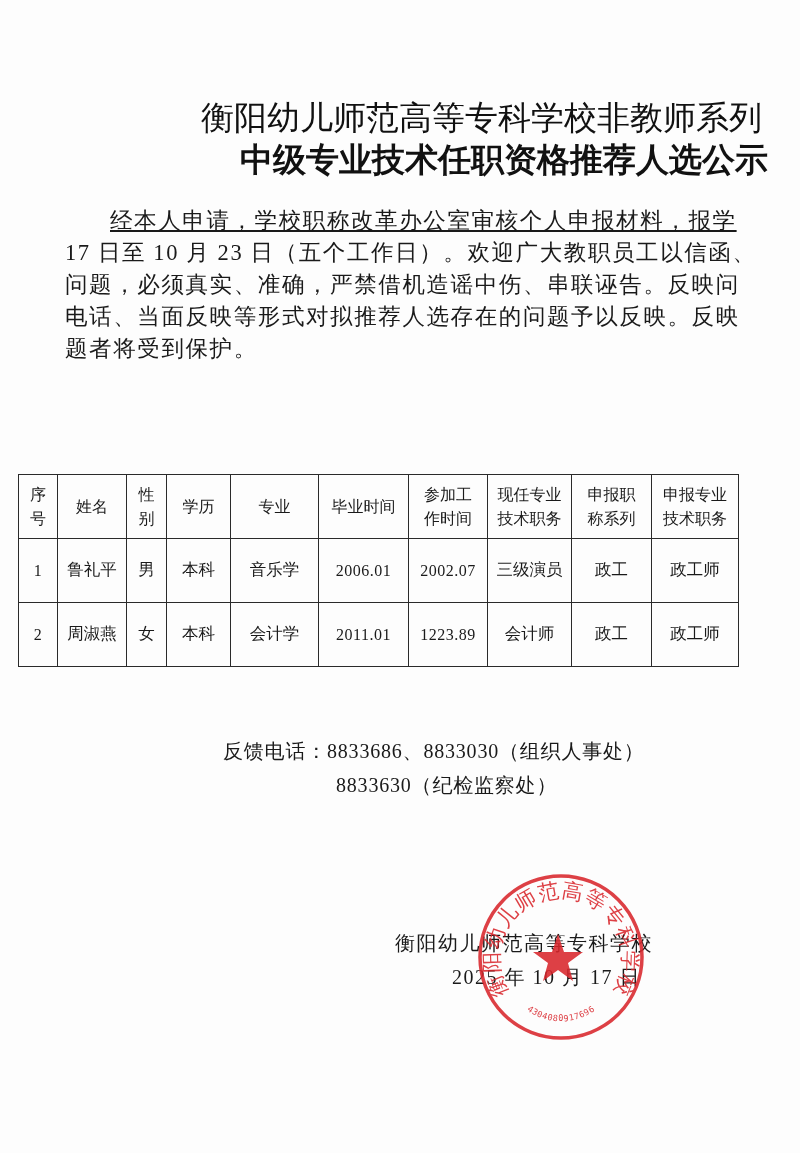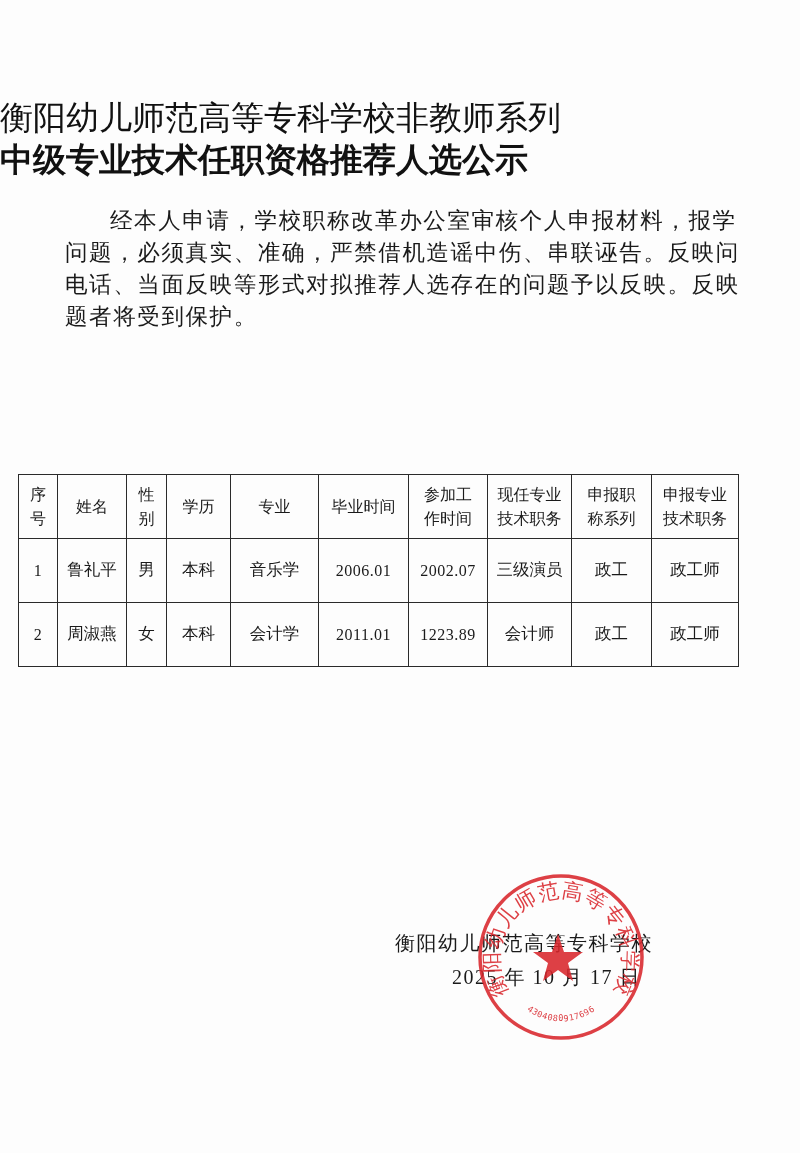--- a/index.html
+++ b/index.html
@@ -9,21 +9,21 @@
     background: #fdfdfd;
     position: relative;
     overflow: hidden;
     color: #1a1a1a;
   }
   .page { position: absolute; left: 0; top: 0; width: 800px; height: 1153px; }
 
   .title {
     position: absolute;
     left: 0; width: 762px;
-    text-align: left;
+    text-align: right;
     font-family: "DejaVu Sans", "Liberation Sans", sans-serif;
     font-size: 33px;
     line-height: 42px;
     letter-spacing: 0px;
     color: #111;
   }
   .title.l1 { top: 97px; }
   .title.l2 { top: 139px; left: 0; width: 768px; font-weight: bold; }
 
   .body-para {
@@ -31,21 +31,21 @@
     left: 65px;
     top: 205px;
     width: 660px;
     font-family: "Liberation Serif", "DejaVu Serif", serif;
     font-size: 22.5px;
     line-height: 32px;
     letter-spacing: 1.6px;
     color: #1a1a1a;
   }
   .body-para .line { display: block; white-space: nowrap; }
-  .body-para .line.first { padding-left: 45px; }
+  .body-para .line.first { padding-left: 45px; text-decoration: underline; }
 
   table.roster {
     position: absolute;
     left: 18px;
     top: 474px;
     border-collapse: collapse;
     font-family: "Liberation Serif", "DejaVu Serif", serif;
     font-size: 17px;
     color: #1a1a1a;
   }
@@ -102,20 +102,21 @@
 </head>
 <body>
 
 <div class="page">
 
   <div class="title l1">衡阳幼儿师范高等专科学校非教师系列</div>
   <div class="title l2">中级专业技术任职资格推荐人选公示</div>
 
   <div class="body-para">
     <span class="line first">经本人申请，学校职称改革办公室审核个人申报材料，报学</span>
+    <span class="line">17 日至 10 月 23 日（五个工作日）。欢迎广大教职员工以信函、</span>
     <span class="line">问题，必须真实、准确，严禁借机造谣中伤、串联诬告。反映问</span>
     <span class="line">电话、当面反映等形式对拟推荐人选存在的问题予以反映。反映</span>
     <span class="line">题者将受到保护。</span>
   </div>
 
   <table class="roster">
     <colgroup>
       <col style="width:39px">
       <col style="width:69px">
       <col style="width:40px">
@@ -168,20 +169,22 @@
         <td class="cjk">会计学</td>
         <td class="num">2011.01</td>
         <td class="num">1223.89</td>
         <td class="cjk">会计师</td>
         <td class="cjk">政工</td>
         <td class="cjk">政工师</td>
       </tr>
     </tbody>
   </table>
 
+  <div class="feedback l1">反馈电话：8833686、8833030（组织人事处）</div>
+  <div class="feedback l2">8833630（纪检监察处）</div>
 
   <div class="sign org">衡阳幼儿师范高等专科学校</div>
   <div class="sign date">2025 年 10 月 17 日</div>
 
   <svg class="seal" viewBox="0 0 170 170" xmlns="http://www.w3.org/2000/svg">
     <defs>
       <path id="sealArc" d="M 28 112 A 62 62 0 1 1 142 112" fill="none"></path>
       <path id="codeArc" d="M 40 128 A 58 58 0 0 0 130 128" fill="none"></path>
     </defs>
     <circle cx="85" cy="85" r="81" fill="none" stroke="#d9262c" stroke-width="3.5"></circle>

